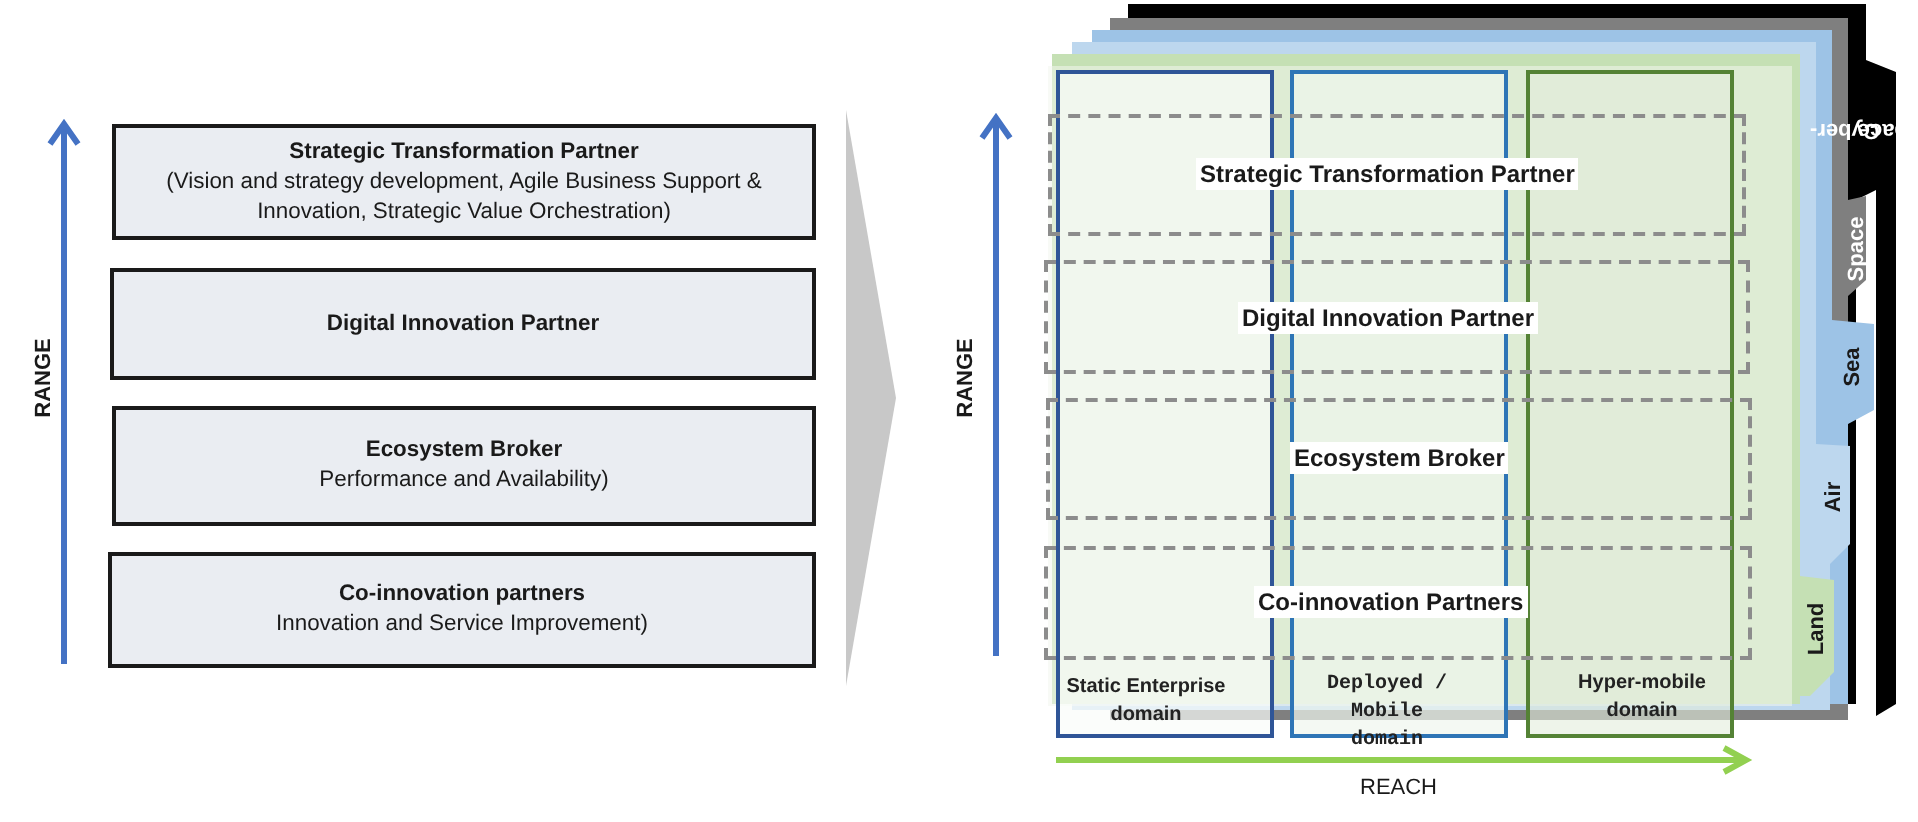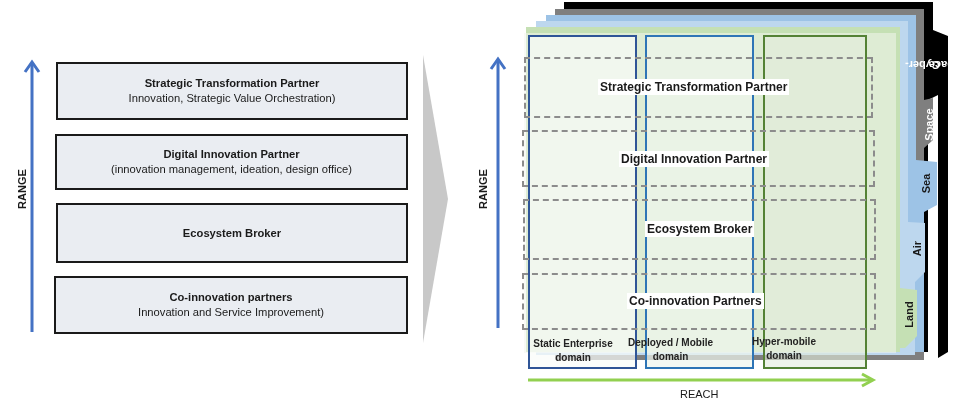--- a/index.html
+++ b/index.html
@@ -23,28 +23,29 @@
 
 <div>
   <svg class="abs" style="left:20px;top:58px;" width="24" height="276">
     <line x1="12" y1="6" x2="12" y2="274" stroke="#4472c4" stroke-width="3"></line>
     <polyline points="5,14 12,4 19,14" fill="none" stroke="#4472c4" stroke-width="3"></polyline>
   </svg>
   <div class="range-label" style="left:-3px;top:183px;width:50px;text-align:center;">RANGE</div>
 
   <div class="role-box" style="left:56px;top:62px;width:352px;height:58px;">
     <div class="title">Strategic Transformation Partner</div>
+    <div>(Vision and strategy development, Agile Business Support &amp;</div>
     <div>Innovation, Strategic Value Orchestration)</div>
   </div>
   <div class="role-box" style="left:55px;top:134px;width:353px;height:56px;">
     <div class="title">Digital Innovation Partner</div>
-    <div>(innovation management, ideation, design office)</div>
   </div>
   <div class="role-box" style="left:56px;top:203px;width:352px;height:60px;">
     <div class="title">Ecosystem Broker</div>
+    <div>Performance and Availability)</div>
   </div>
   <div class="role-box" style="left:54px;top:276px;width:354px;height:58px;">
     <div class="title">Co-innovation partners</div>
     <div>Innovation and Service Improvement)</div>
   </div>
 </div>
 
 <svg class="chevron" width="30" height="290">
   <polygon points="0,0 25,144 0,288" fill="#c8c8c8"></polygon>
 </svg>
@@ -99,25 +100,25 @@
   </div>
 
   <div class="domain-col" style="left:528px;top:35px;width:109px;height:334px;border-color:#2f5597;background:rgba(250,252,250,0.7);"></div>
   <div class="domain-col" style="left:645px;top:35px;width:109px;height:334px;border-color:#2e75b6;background:rgba(240,246,238,0.7);"></div>
   <div class="domain-col" style="left:763px;top:35px;width:104px;height:334px;border-color:#548235;background:rgba(226,236,220,0.6);"></div>
 
   <div class="domain-label" style="left:530px;top:337px;width:86px;">
     <div>Static Enterprise</div>
     <div>domain</div>
   </div>
-  <div class="domain-label" style="left:624px;top:336px;width:93px;">
+  <div class="domain-label" style="left:647px;top:336px;width:93px;font-family:Liberation Mono, monospace;">
     <div>Deployed / Mobile</div>
     <div>domain</div>
   </div>
-  <div class="domain-label" style="left:734px;top:335px;width:100px;">
+  <div class="domain-label" style="left:771px;top:335px;width:100px;">
     <div>Hyper-mobile</div>
     <div>domain</div>
   </div>
 
   <div class="band" style="left:524px;top:57px;width:349px;height:61px;"></div>
   <div class="band" style="left:522px;top:130px;width:353px;height:57px;"></div>
   <div class="band" style="left:523px;top:199px;width:353px;height:61px;"></div>
   <div class="band" style="left:522px;top:273px;width:354px;height:57px;"></div>
 
   <div class="band-label" style="left:598px;top:79px;">Strategic Transformation Partner</div>

